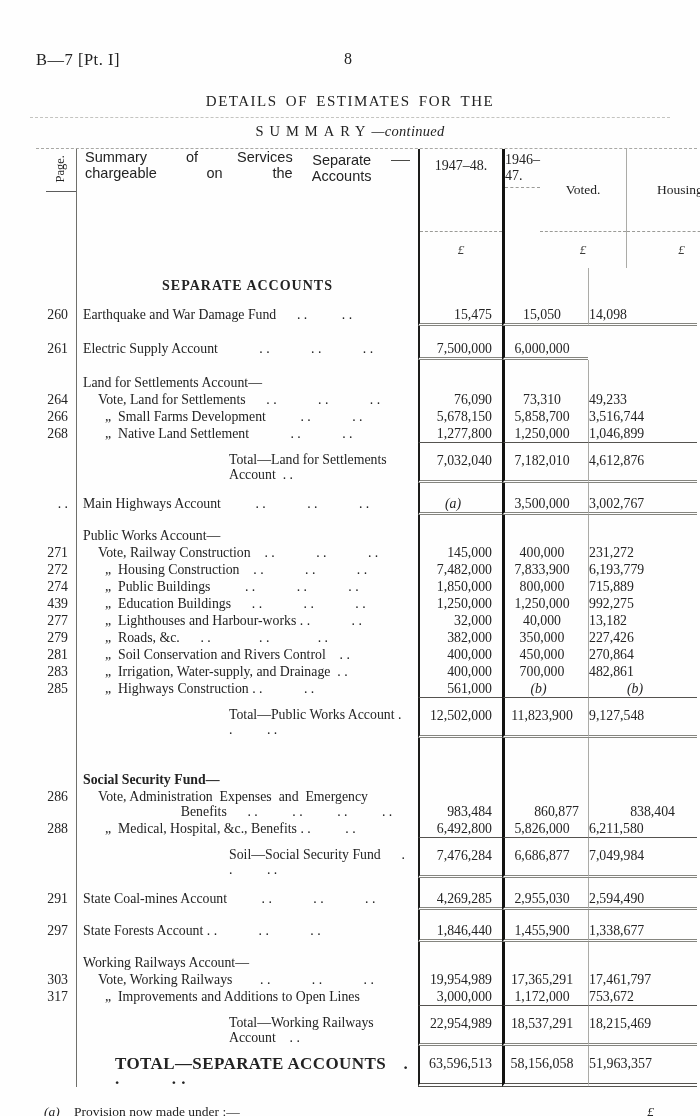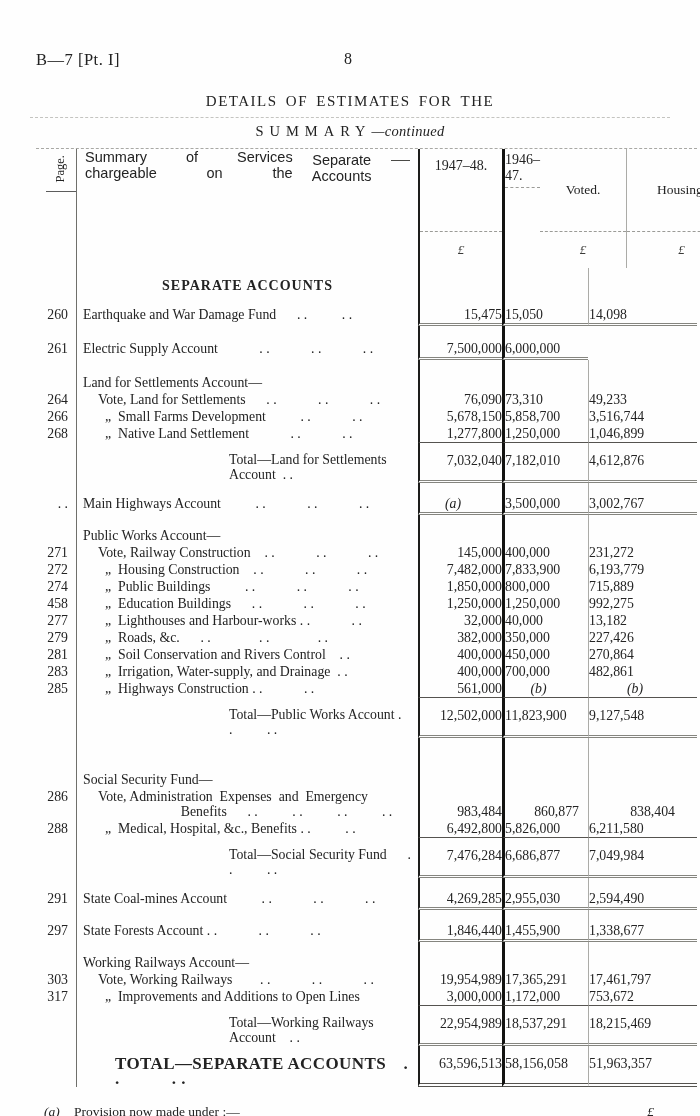--- a/index.html
+++ b/index.html
@@ -50,34 +50,34 @@
   .subcol{flex:1;display:flex;flex-direction:column;}
   .subcol.right{border-left:1px solid #ababa7;flex-basis:109px;flex-grow:0;flex-shrink:0;}
   .subcol.left{flex-basis:86px;flex-grow:0;flex-shrink:0;}
   .subcol .name{flex:1;display:flex;align-items:center;justify-content:center;font-size:13.5px;}
   
   .tbody{}
   .trow{display:grid;grid-template-columns:40px 342px 84px 86px 109px;}
   .trow > div{box-sizing:border-box;font-size:13.8px;line-height:15px;padding-top:1px;padding-bottom:1px;min-height:15px;}
   .c-page{text-align:right;padding-right:8px;}
   .c-desc{border-left:1px solid #6f6f6b;white-space:pre-wrap;padding-left:6px;}
-  .c-a{border-left:2px solid #1d1d1b;text-align:right;}
-  .c-b{border-left:3px solid #121210;text-align:left;padding-right:9px;}
+  .c-a{border-left:2px solid #1d1d1b;text-align:right;padding-right:10px;}
+  .c-b{border-left:3px solid #121210;text-align:center;padding-right:9px;}
   .c-c{border-left:1px solid #ababa7;padding-right:22px;}
   .t-section .c-desc{text-align:center;font-weight:bold;letter-spacing:1px;font-size:14px;padding-left:0;}
   .t-group .c-desc{padding-left:6px;}
   .t-vote .c-desc{padding-left:21px;}
   .t-ditto .c-desc{padding-left:28px;}
   .t-total .c-desc{padding-left:152px;}
   .t-grand .c-desc{padding-left:38px;font-weight:bold;letter-spacing:.4px;font-size:17px;}
   .t-grand .c-a,.t-grand .c-b,.t-grand .c-c{font-size:14px;}
   .gap-sm > div{padding-top:10px;}
   .gap-md > div{padding-top:13px;}
   .gap-lg > div{padding-top:15px;}
-  .gap-xl > div{padding-top:34px;}
+  .gap-xl > div{padding-top:34px;font-weight:bold;}
   .rule-below .c-a,.rule-below .c-b,.rule-below .c-c{border-bottom:3px double #85857f;}
   .rule-above .c-a,.rule-above .c-b,.rule-above .c-c{border-top:1px solid #55534f;}
   .t-grand.rule-below .c-a,.t-grand.rule-below .c-b,.t-grand.rule-below .c-c{border-bottom:4px double #55534f;}
   .two-line .c-a,.two-line .c-b,.two-line .c-c{display:flex;align-items:flex-end;justify-content:flex-end;}
   .c-note{text-align:center !important;padding-right:16px !important;font-style:italic;}
   
   .footnotes{margin:16px 26px 0 44px;font-size:13.5px;}
   .fn-line{display:flex;align-items:baseline;line-height:17px;}
   .fn-marker{width:30px;flex:0 0 30px;font-style:italic;}
   .fn-text{flex:1;white-space:pre-wrap;}
@@ -216,21 +216,21 @@
       <div class="c-c">6,193,779</div>
     </div>
         <div class="trow t-ditto">
       <div class="c-page">274</div>
       <div class="c-desc">„ Public Buildings   . .   . .   . .</div>
       <div class="c-a">1,850,000</div>
       <div class="c-b">800,000</div>
       <div class="c-c">715,889</div>
     </div>
         <div class="trow t-ditto">
-      <div class="c-page">458</div>
+      <div class="c-page">439</div>
       <div class="c-desc">„ Education Buildings  . .   . .   . .</div>
       <div class="c-a">1,250,000</div>
       <div class="c-b">1,250,000</div>
       <div class="c-c">992,275</div>
     </div>
         <div class="trow t-ditto">
       <div class="c-page">277</div>
       <div class="c-desc">„ Lighthouses and Harbour-works . .   . .</div>
       <div class="c-a">32,000</div>
       <div class="c-b">40,000</div>
@@ -288,21 +288,21 @@
     </div>
         <div class="trow t-ditto">
       <div class="c-page">288</div>
       <div class="c-desc">„ Medical, Hospital, &amp;c., Benefits . .   . .</div>
       <div class="c-a">6,492,800</div>
       <div class="c-b">5,826,000</div>
       <div class="c-c">6,211,580</div>
     </div>
         <div class="trow t-total gap-sm rule-below rule-above">
       <div class="c-page"></div>
-      <div class="c-desc">Total—Social Security Fund  . .   . .</div>
+      <div class="c-desc">Soil—Social Security Fund  . .   . .</div>
       <div class="c-a">7,476,284</div>
       <div class="c-b">6,686,877</div>
       <div class="c-c">7,049,984</div>
     </div>
         <div class="trow t-account gap-md rule-below">
       <div class="c-page">291</div>
       <div class="c-desc">State Coal-mines Account   . .   . .   . .</div>
       <div class="c-a">4,269,285</div>
       <div class="c-b">2,955,030</div>
       <div class="c-c">2,594,490</div>

